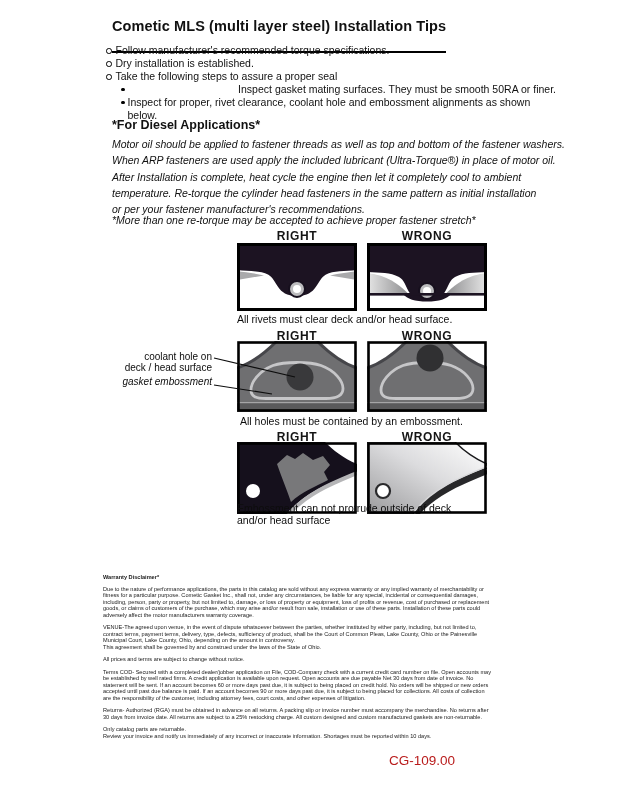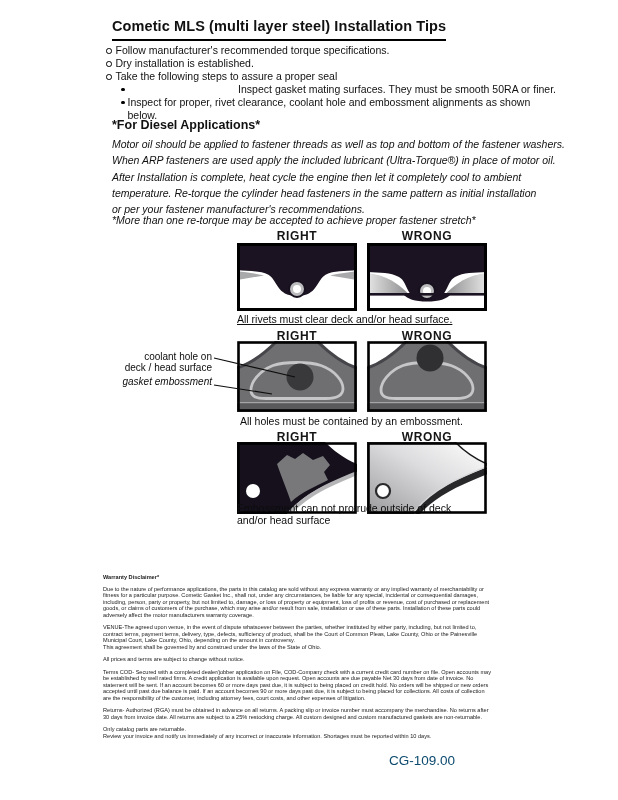--- a/index.html
+++ b/index.html
@@ -1,37 +1,37 @@
 <!DOCTYPE html>
 <html><head>
 <meta charset="utf-8">
 <style>
   html,body{margin:0;padding:0;background:#e8e8e8;}
   .page{position:relative;width:618px;height:800px;background:#ffffff;overflow:hidden;
         font-family:"Liberation Sans", sans-serif;color:#111;}
   .abs{position:absolute;}
   .title{left:112px;top:18px;font-size:14.5px;font-weight:bold;border-bottom:2px solid #000;
-         padding-bottom:5px;letter-spacing:0.1px;}
+         padding-bottom:17px;letter-spacing:0.1px;}
   .bullets{left:106px;top:44px;font-size:10.5px;line-height:13px;width:450px;}
   .brow{display:flex;align-items:flex-start;}
   .bmark{flex:0 0 auto;width:3.5px;height:3.5px;border:1px solid #000;border-radius:50%;
          margin:4px 4px 0 0;}
   .sub{padding-left:15px;justify-content:space-between;}
   .smark{flex:0 0 auto;width:3.5px;height:3.5px;background:#000;border-radius:50%;
          margin:4.5px 3px 0 0;}
   .h2{left:112px;top:118px;font-size:12.5px;font-weight:bold;}
   .para{left:112px;font-size:10.5px;line-height:16px;white-space:pre-line;width:460px;font-style:italic;}
   .dlabel{font-size:12px;font-weight:bold;letter-spacing:0.6px;width:80px;text-align:center;color:#151515;}
   .dbox{display:block;}
   .caption{font-size:10.5px;color:#0d0d0d;white-space:pre-line;line-height:11.5px;}
   .sidelabel{font-size:10px;line-height:10.5px;text-align:right;white-space:pre-line;color:#0d0d0d;}
   .fineprint{left:103px;top:574px;width:475px;font-size:5.6px;line-height:6.5px;color:#1a1a1a;}
   .fineprint .fp-h{font-weight:bold;margin:0 0 5px 0;}
   .fineprint p{margin:0 0 6px 0;white-space:pre-line;}
-  .doccode{left:389px;top:753px;font-size:13.5px;color:#0c4a6e;}
+  .doccode{left:389px;top:753px;font-size:13.5px;color:#b91c1c;}
   svg{display:block;}
 </style>
 </head>
 <body>
 
 <div class="page">
 
   <div class="abs title">Cometic MLS (multi layer steel) Installation Tips</div>
 
   <div class="abs bullets">
@@ -94,21 +94,21 @@
     <path d="M0,30 C12,31.5 26,35 41,50.5 L41,51.5 L0,51.5 Z" fill="url(#r1gl)"></path>
     <path d="M120,30 C108,31.5 94,35 79,50.5 L79,51.5 L120,51.5 Z" fill="url(#r1gr)"></path>
     <rect x="0" y="53" width="120" height="15" fill="#ffffff"></rect>
     <path d="M36,51 C40,56 48,58.5 60,58.5 C72,58.5 80,56 84,51 Z" fill="#1c1322"></path>
     <circle cx="60" cy="48" r="8" fill="#bcbcbe" stroke="#17101e" stroke-width="2"></circle>
     <circle cx="60" cy="48" r="4" fill="#ffffff"></circle>
     <rect x="0" y="50" width="120" height="2.6" fill="#1c1322"></rect>
     <rect x="1.5" y="1.5" width="117" height="65" fill="none" stroke="#000" stroke-width="3"></rect>
   </svg>
 
-  <div class="abs caption" style="left:237px;top:314px;text-decoration:underline;">All rivets must clear deck and/or head surface.</div>
+  <div class="abs caption" style="left:237px;top:314px;">All rivets must clear deck and/or head surface.</div>
 
   <div class="abs dlabel" style="left:257px;top:329px;">RIGHT</div>
   <div class="abs dlabel" style="left:387px;top:329px;">WRONG</div>
 
   <div class="abs sidelabel" style="left:110px;top:352px;width:102px;">coolant hole on
 deck / head surface</div>
   <div class="abs sidelabel" style="left:100px;top:377px;width:112px;font-style:italic;">gasket embossment</div>
 
   <svg class="abs dbox" style="left:237px;top:341px;" width="120" height="71" viewBox="0 0 120 71">
     <rect width="120" height="71" fill="#6f6f71"></rect>

